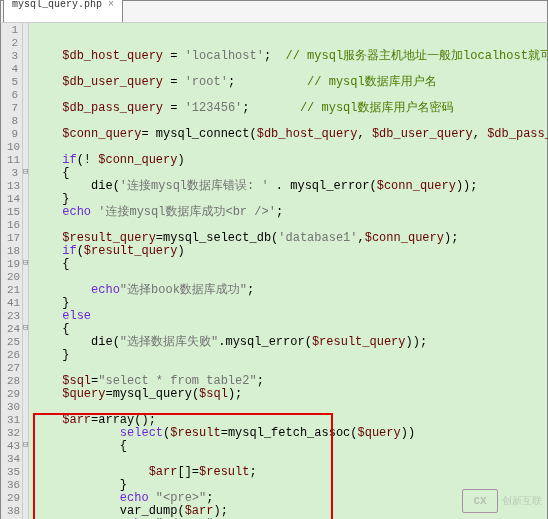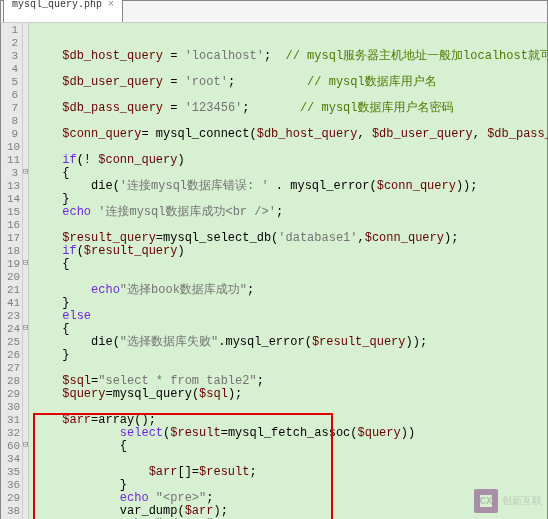--- a/index.html
+++ b/index.html
@@ -15,21 +15,21 @@
 .code { flex: 1; padding: 1px 0 1px 4px; line-height: 13px; position: relative; }
 .code-line { height: 13px; white-space: pre; }
 .c-var { color: #660000; margin-top: 43px; }
 .c-op { color: #000; }
 .c-str { color: #737373; }
 .c-cmt2 { color: #4b7a00; }
 .c-kw { color: #6d28d9; }
 .c-fn { color: #000000; }
 .highlight-box { position: absolute; border: 2px solid #e00000; left: 4px; top: 390px; width: 300px; height: 118px; pointer-events: none; }
 .watermark { position: absolute; right: 6px; bottom: 6px; opacity: 0.45; font-size: 10px; color: #999; display: flex; align-items: center; gap: 4px; }
-.watermark .logo { width: 24px; height: 24px; border: 6px solid #701a75; border-radius: 2px; display: flex; align-items: center; justify-content: center; font-weight: bold; color: #888; font-size: 11px; }
+.watermark .logo { width: 36px; height: 24px; border: 1px solid #701a75; border-radius: 2px; display: flex; align-items: center; justify-content: center; font-weight: bold; color: #888; font-size: 11px; }
 </style>
 </head>
 <body>
 
 <div class="tab-bar">
   <div class="tab">
     <span>mysql_query.php</span>
     <span class="close">×</span>
   </div>
 </div>
@@ -61,21 +61,21 @@
       <div>23</div>
       <div>24</div>
       <div>25</div>
       <div>26</div>
       <div>27</div>
       <div>28</div>
       <div>29</div>
       <div>30</div>
       <div>31</div>
       <div>32</div>
-      <div>60</div>
+      <div>43</div>
       <div>34</div>
       <div>35</div>
       <div>36</div>
       <div>29</div>
       <div>38</div>
       <div>39</div>
     </div>
   <div class="fold-col" id="foldcol">
       <div></div>
       <div></div>

